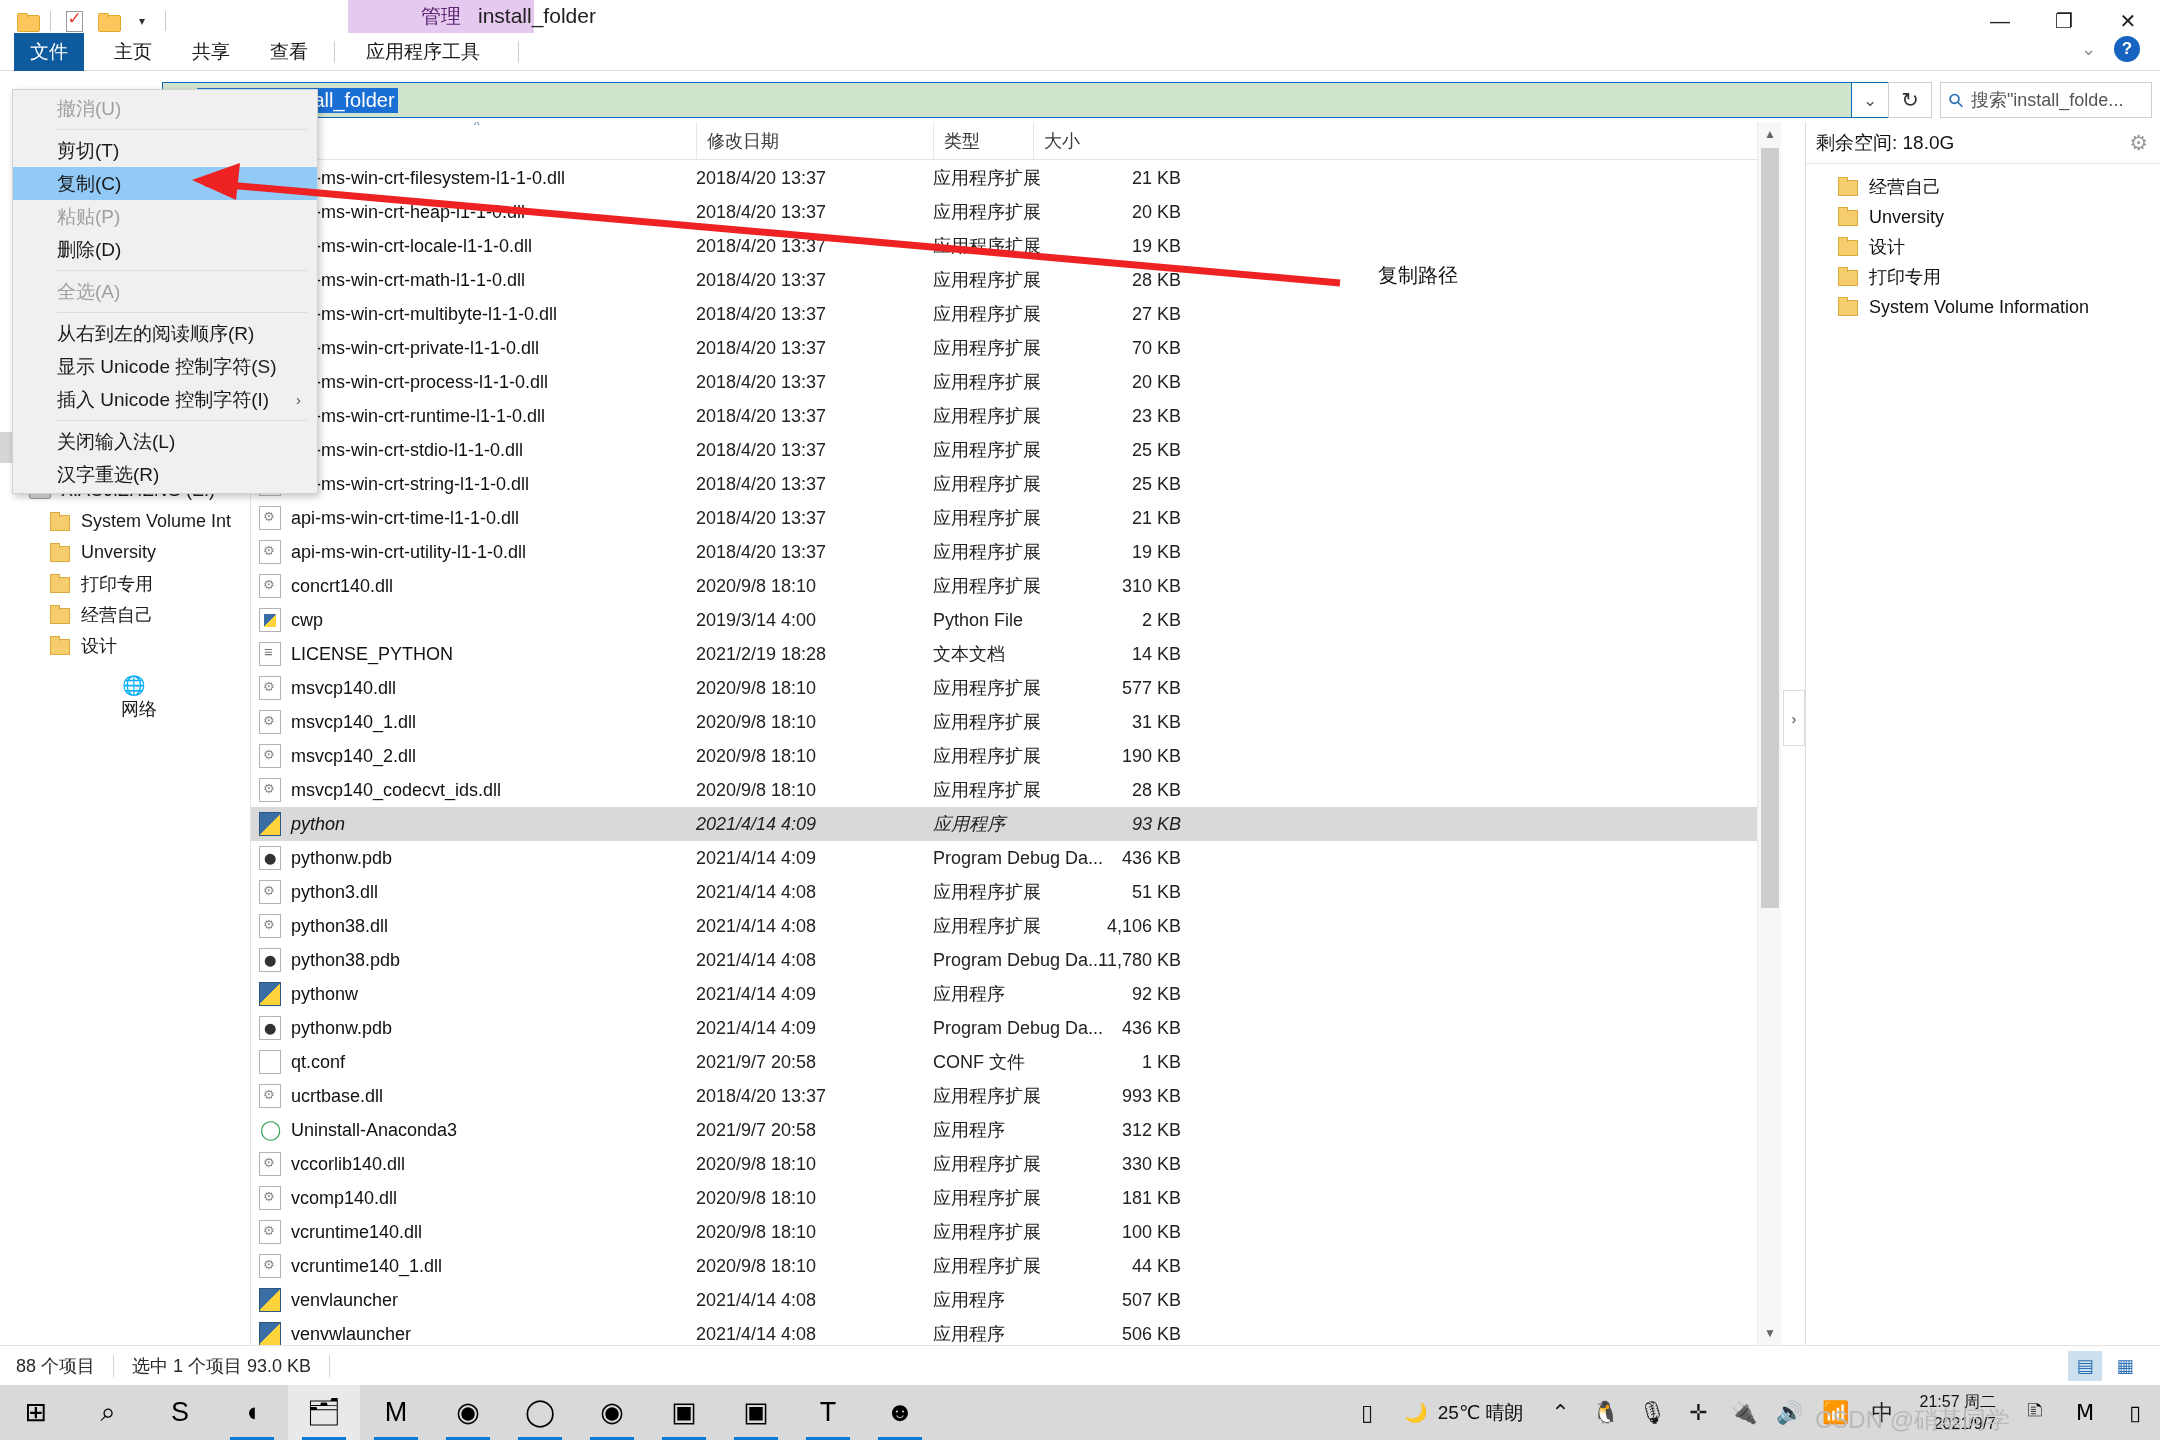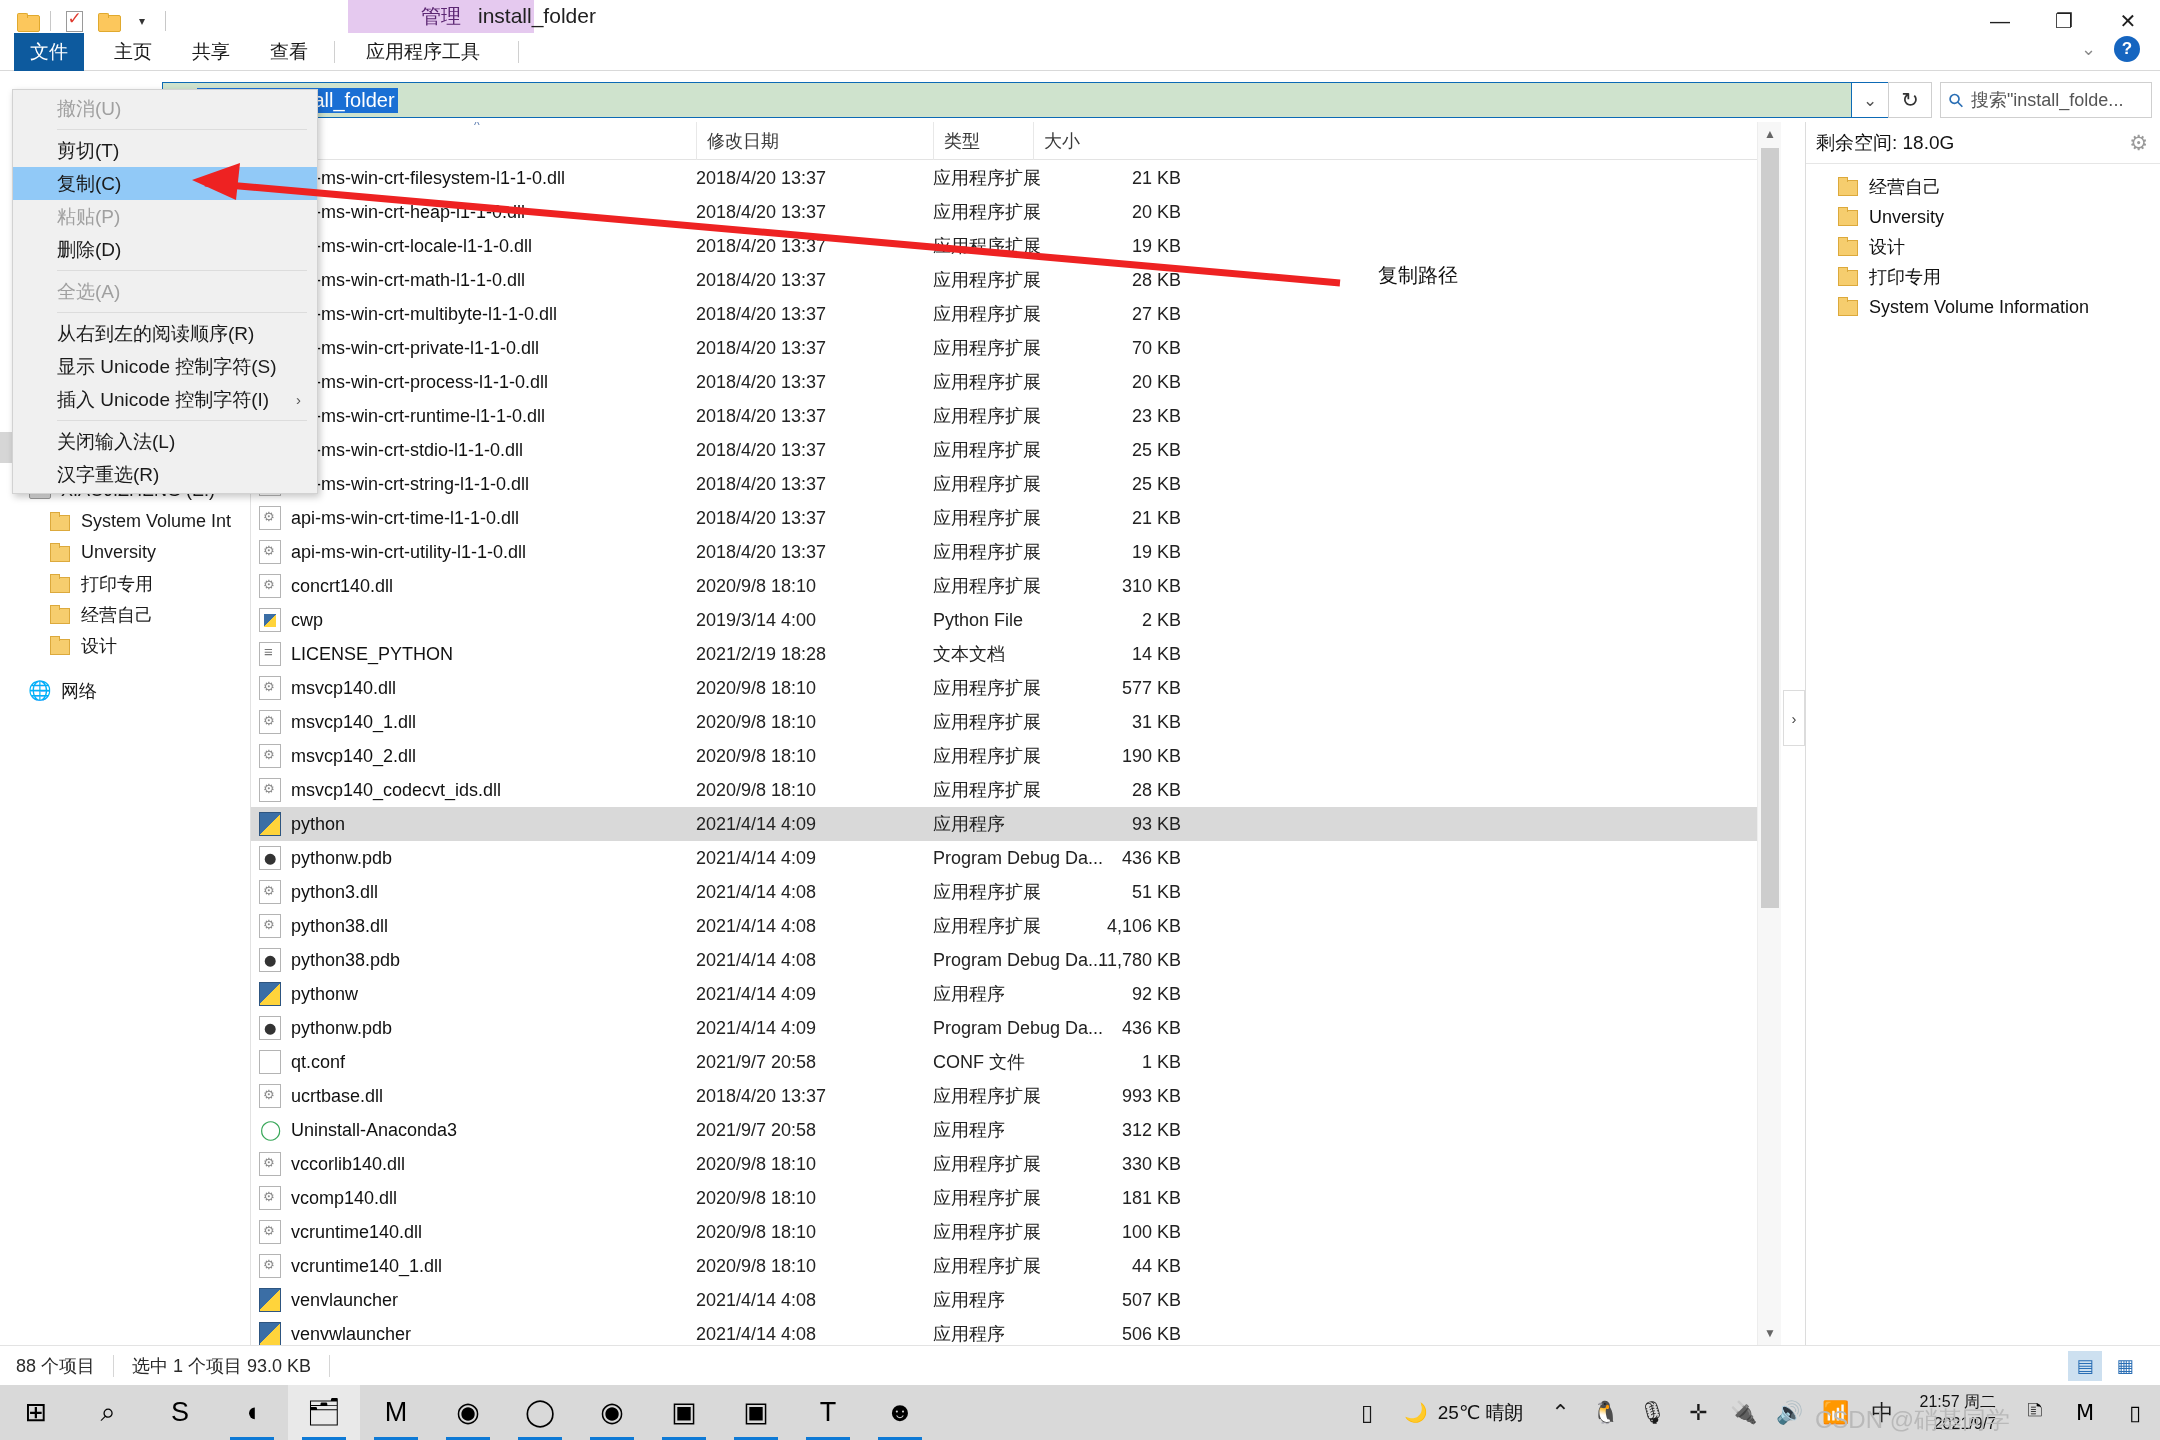--- a/index.html
+++ b/index.html
@@ -132,21 +132,21 @@
   .colhead {
     position: relative; height: 38px; border-bottom: 1px solid #e3e3e3; display: flex;
     align-items: center; font-size: 18px; color: #3a3a3a;
   }
   .ch { position: absolute; top: 0; height: 38px; display: flex; align-items: center;
         border-left: 1px solid #e8e8e8; padding-left: 10px; }
   .ch .sortcaret { position: absolute; left: 50%; top: -4px; font-size: 12px; color: #5c7cb0; }
 
   .rowarea { position: absolute; top: 39px; left: 0; right: 0; bottom: 0; }
   .row { position: relative; height: 34px; font-size: 18px; color: #111; white-space: nowrap; }
-  .row.sel { background: #d9d9d9; }
+  .row.sel { background: #d9d9d9; font-style: italic; }
   .row .c-name { position: absolute; left: 0; top: 0; height: 34px; display: flex; align-items: center; }
   .row .c-date { position: absolute; left: 445px; top: 0; height: 34px; display: flex; align-items: center; color: #222; }
   .row .c-type { position: absolute; left: 682px; top: 0; height: 34px; display: flex; align-items: center; color: #222; }
   .row .c-size { position: absolute; left: 782px; width: 148px; top: 0; height: 34px;
                  display: flex; align-items: center; justify-content: flex-end; color: #222; }
   .fico { width: 22px; height: 24px; margin: 0 10px 0 8px; flex: none; position: relative; }
   .fi-dll { background: #fff; border: 1px solid #b4b4b4; }
   .fi-dll::after { content:"⚙"; position:absolute; left:3px; top:2px; font-size:13px; color:#8a8a8a; }
   .fi-py { background: linear-gradient(135deg,#3b6ea5 50%, #ffd43b 50%); border:1px solid #2e5580; }
   .fi-pyf { background: #fff; border: 1px solid #b4b4b4; }
@@ -334,21 +334,21 @@
           <span>打印专用</span>
         </div>
         <div class="nav-item indent">
           <span class="nav-ico ic-folder"></span>
           <span>经营自己</span>
         </div>
         <div class="nav-item indent">
           <span class="nav-ico ic-folder"></span>
           <span>设计</span>
         </div>
-        <div class="nav-item" style="margin-top: 14px;">
+        <div class="nav-item" style="margin-top: 14px; flex-direction: column;">
           <span class="nav-ico ic-net"></span>
           <span>网络</span>
         </div>
       </div>
   </div>
   <div class="splitter"></div>
 
   <div class="listpane">
     <div class="colhead">
       <div class="ch" style="left:0; width:445px;">

